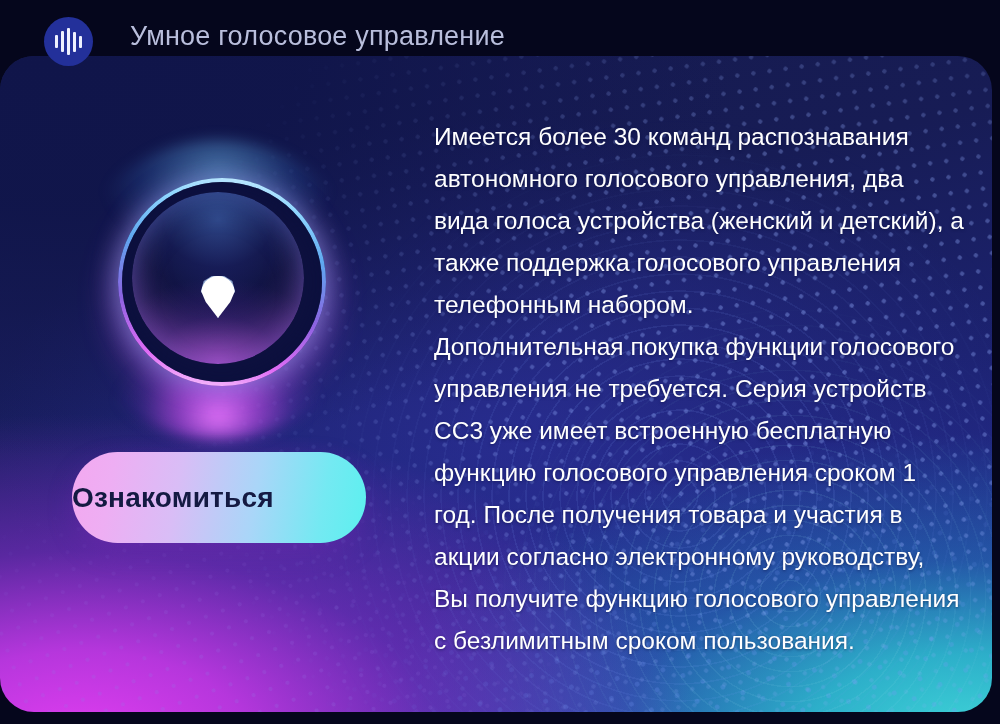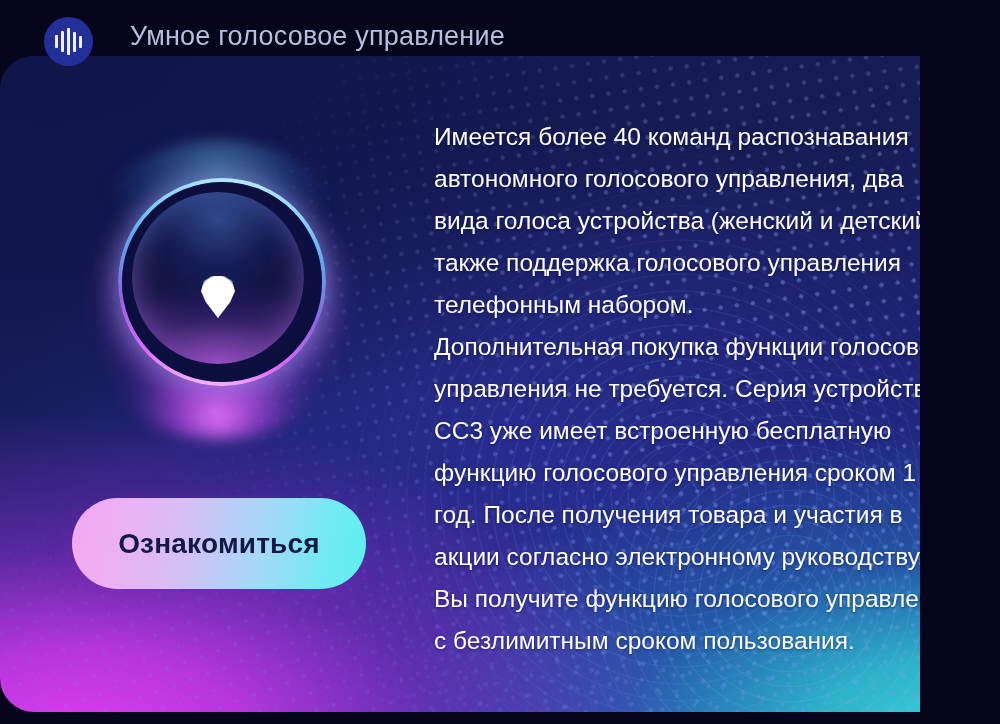--- a/index.html
+++ b/index.html
@@ -1,19 +1,19 @@
 <!DOCTYPE html>
 <html><head>
 <meta charset="utf-8">
 <style>
   html,body{margin:0;padding:0;background:#05061c;}
   body{width:1000px;height:724px;overflow:hidden;font-family:"Liberation Sans",sans-serif;}
 
   
-  #stage{position:relative;width:920px;height:724px;background:#05061c;overflow:hidden;}
+  #stage{position:relative;width:1000px;height:724px;background:#05061c;overflow:hidden;}
 
   
   #panel{
     position:absolute;left:0;top:56px;width:992px;height:656px;
     border-radius:34px;overflow:hidden;
     background:
       radial-gradient(120% 95% at 8% 104%, #e03df0 0%, rgba(190,55,225,0.95) 14%, rgba(140,45,200,0.55) 30%, rgba(90,40,165,0.0) 52%),
       radial-gradient(105% 80% at 98% 104%, #3fd6d8 0%, rgba(45,185,205,0.92) 16%, rgba(35,120,185,0.55) 34%, rgba(25,60,150,0.0) 58%),
       radial-gradient(75% 70% at 52% 58%, rgba(46,50,160,0.65) 0%, rgba(26,28,96,0.0) 70%),
       linear-gradient(168deg, #161b4e 0%, #171c55 30%, #1c2270 58%, #232a8a 78%, #2c3aa8 100%);
@@ -103,23 +103,23 @@
     background:#ffffff;
     border-radius:50% 50% 50% 50% / 46% 46% 60% 60%;
     clip-path:polygon(50% 100%, 86% 62%, 100% 36%, 92% 12%, 68% 0%, 32% 0%, 8% 12%, 0% 36%, 14% 62%);
     box-shadow:0 0 18px 6px rgba(190,225,255,0.85), 0 0 34px 12px rgba(150,190,255,0.45);
   }
 
   
   #cta{
     position:absolute;left:72px;top:452px;width:294px;height:91px;border-radius:46px;
     background:linear-gradient(100deg,#f3a8f0 0%,#eeaef3 14%,#d9bdf6 36%,#a9d6f8 62%,#74e9f2 84%,#5bf0ef 100%);
-    display:flex;align-items:center;justify-content:center;
+    display:flex;align-items:center;
     box-shadow:0 10px 30px -6px rgba(120,40,180,0.45);
-    z-index:25;cursor:pointer;border:none;margin-top:46px;
+    z-index:25;cursor:pointer;border:none;
   }
   #cta span{font-size:28px;font-weight:bold;color:#141a42;letter-spacing:.2px;}
 
   
   #copy{position:absolute;left:434px;top:116px;width:530px;z-index:30;}
   #copy p{
     margin:0;color:#ffffff;font-size:24.5px;line-height:42px;
     text-shadow:0 1px 3px rgba(10,15,60,0.55);
   }
   #copy p.p2{}
@@ -154,17 +154,17 @@
     <div id="orb-inner">
       <div id="orb-pin"></div>
     </div>
   </div>
 
   <div id="cta">
     <span>Ознакомиться</span>
   </div>
 
   <div id="copy">
-    <p class="p1">Имеется более 40 команд распознавания автономного голосового управления, два вида голоса устройства (женский и детский), а также поддержка голосового управления телефонным набором.</p>
+    <p class="p1">Имеется более 30 команд распознавания автономного голосового управления, два вида голоса устройства (женский и детский), а также поддержка голосового управления телефонным набором.</p>
     <p class="p2">Дополнительная покупка функции голосового управления не требуется. Серия устройств CC3 уже имеет встроенную бесплатную функцию голосового управления сроком 1 год. После получения товара и участия в акции согласно электронному руководству, Вы получите функцию голосового управления с безлимитным сроком пользования.</p>
   </div>
 
 </div>
 
 </body></html>

